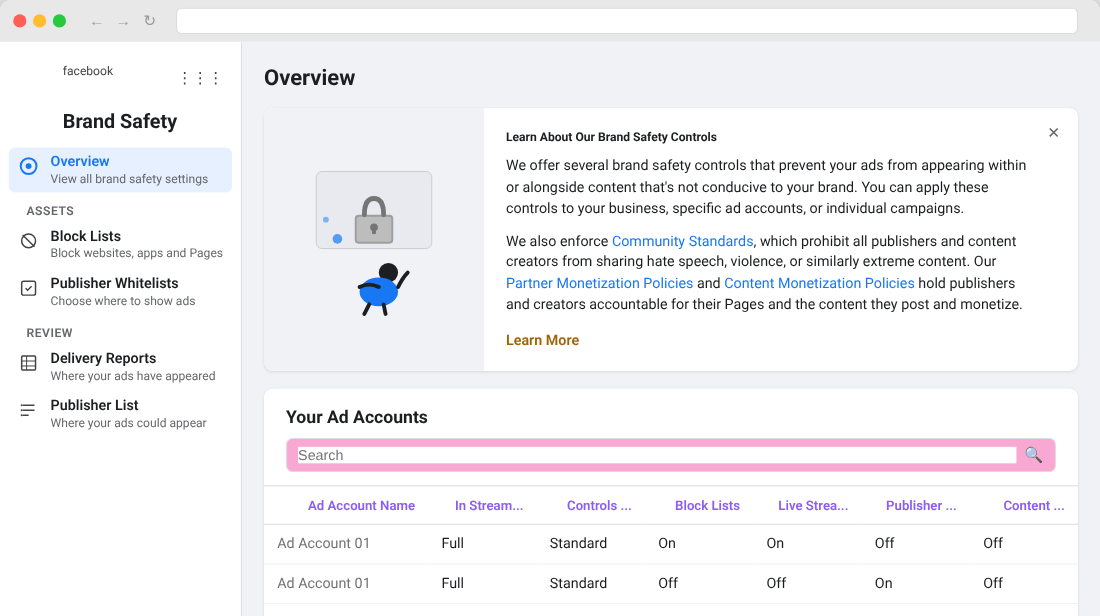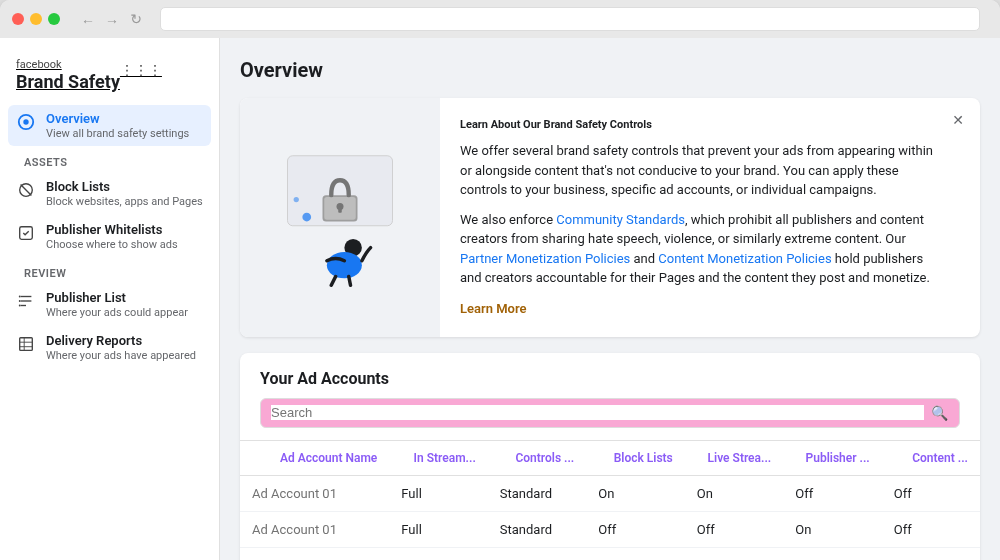--- a/index.html
+++ b/index.html
@@ -77,27 +77,27 @@
       font-size: 11px;
       color: #444;
       font-weight: 400;
     }
 
     .brand-safety-title {
       font-size: 18px;
       font-weight: 700;
       color: #1c1e21;
       line-height: 1.2;
+      margin-top: 29px;
     }
 
     .sidebar-header-row {
       display: flex;
       align-items: flex-start;
-      justify-content: flex-start;
-      text-decoration: underline;
+      justify-content: flex-end;
     }
 
     .grid-icon {
       font-size: 14px;
       color: #444;
       cursor: pointer;
       margin-top: 4px;
     }
 
     .sidebar-nav { padding: 0 8px; }
@@ -360,46 +360,46 @@
             <div class="sidebar-item-label">Publisher Whitelists</div>
             <div class="sidebar-item-sublabel">Choose where to show ads</div>
           </div>
         </div>
 
         <div class="sidebar-section-label">Review</div>
 
         <div class="sidebar-item">
           <div class="sidebar-item-icon">
             <svg width="18" height="18" viewBox="0 0 20 20" fill="none">
+              <rect x="3" y="3" width="14" height="14" rx="1" stroke="#444" stroke-width="1.5"></rect>
+              <line x1="3" y1="8" x2="17" y2="8" stroke="#444" stroke-width="1"></line>
+              <line x1="3" y1="13" x2="17" y2="13" stroke="#444" stroke-width="1"></line>
+              <line x1="8" y1="3" x2="8" y2="17" stroke="#444" stroke-width="1"></line>
+            </svg>
+          </div>
+          <div class="sidebar-item-text">
+            <div class="sidebar-item-label">Delivery Reports</div>
+            <div class="sidebar-item-sublabel">Where your ads have appeared</div>
+          </div>
+        </div>
+
+        <div class="sidebar-item">
+          <div class="sidebar-item-icon">
+            <svg width="18" height="18" viewBox="0 0 20 20" fill="none">
               <line x1="4" y1="5" x2="16" y2="5" stroke="#444" stroke-width="1.5"></line>
               <line x1="4" y1="10" x2="16" y2="10" stroke="#444" stroke-width="1.5"></line>
               <line x1="4" y1="15" x2="10" y2="15" stroke="#444" stroke-width="1.5"></line>
               <circle cx="3" cy="5" r="1" fill="#444"></circle>
               <circle cx="3" cy="10" r="1" fill="#444"></circle>
               <circle cx="3" cy="15" r="1" fill="#444"></circle>
             </svg>
           </div>
           <div class="sidebar-item-text">
             <div class="sidebar-item-label">Publisher List</div>
             <div class="sidebar-item-sublabel">Where your ads could appear</div>
-          </div>
-        </div>
-
-        <div class="sidebar-item">
-          <div class="sidebar-item-icon">
-            <svg width="18" height="18" viewBox="0 0 20 20" fill="none">
-              <rect x="3" y="3" width="14" height="14" rx="1" stroke="#444" stroke-width="1.5"></rect>
-              <line x1="3" y1="8" x2="17" y2="8" stroke="#444" stroke-width="1"></line>
-              <line x1="3" y1="13" x2="17" y2="13" stroke="#444" stroke-width="1"></line>
-              <line x1="8" y1="3" x2="8" y2="17" stroke="#444" stroke-width="1"></line>
-            </svg>
-          </div>
-          <div class="sidebar-item-text">
-            <div class="sidebar-item-label">Delivery Reports</div>
-            <div class="sidebar-item-sublabel">Where your ads have appeared</div>
           </div>
         </div>
       </div>
     </div>
 
     <div class="main-content">
       <div class="page-title">Overview</div>
 
       <div class="info-card">
         <div class="info-card-illustration">

